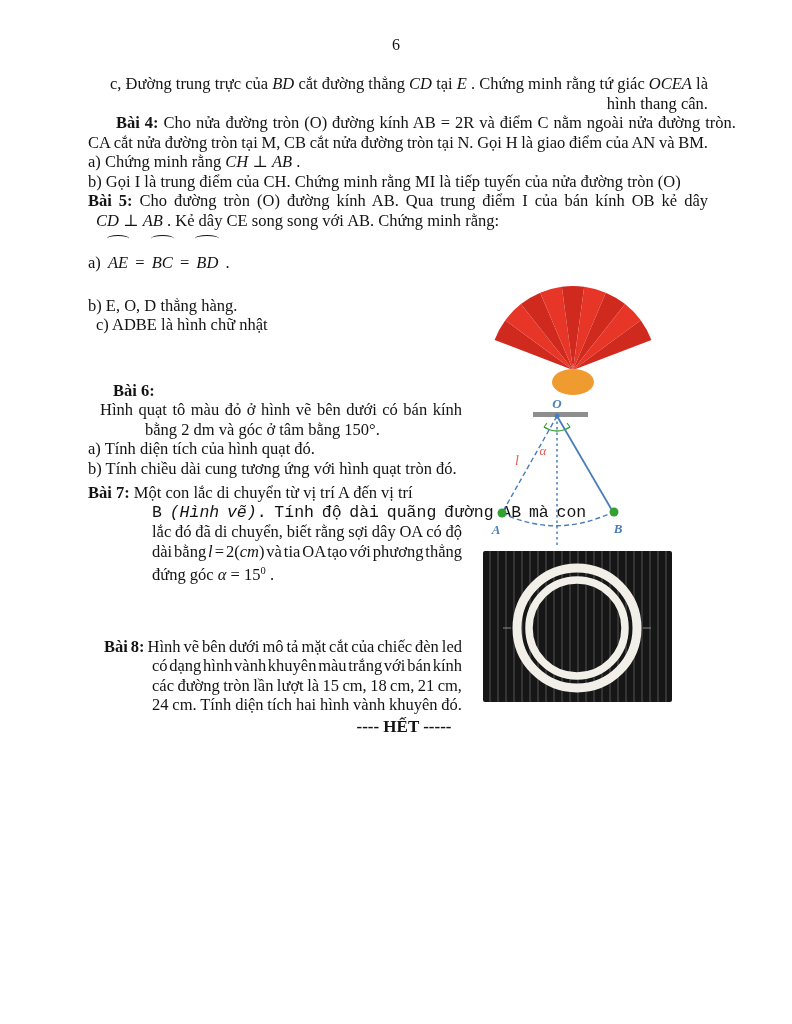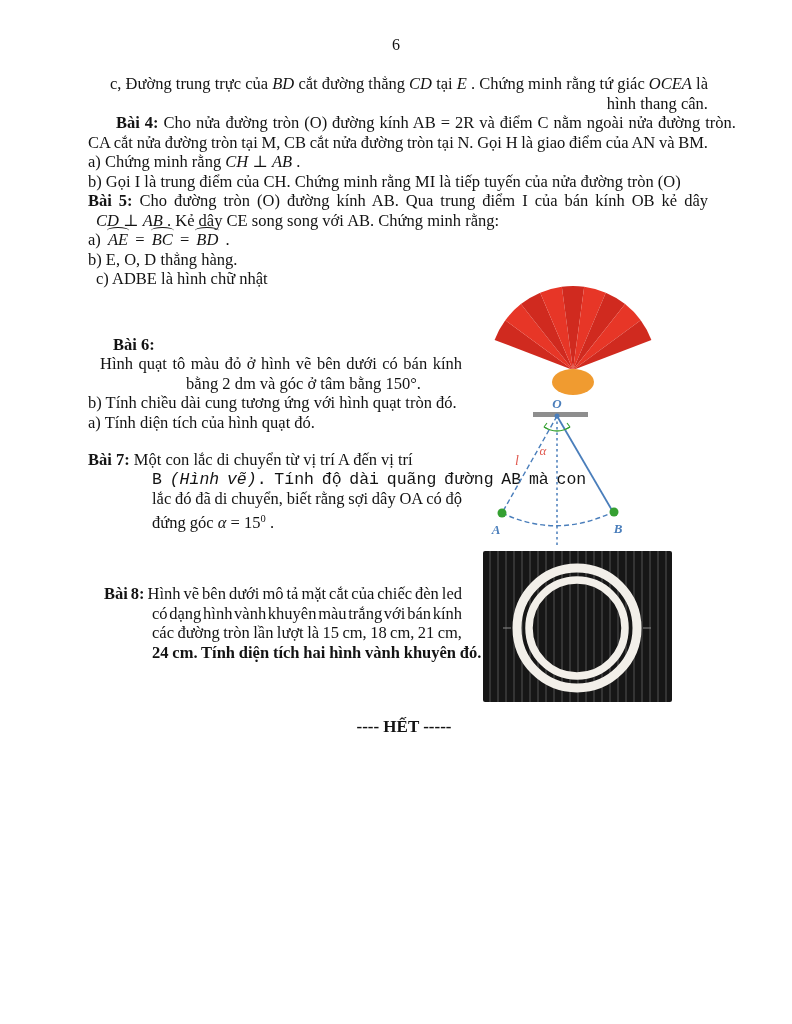--- a/index.html
+++ b/index.html
@@ -7,24 +7,24 @@
         font-family:"Liberation Serif","DejaVu Serif",serif;color:#131313;}
   .page-number{position:absolute;top:36px;left:0;width:100%;text-align:center;font-size:16px;}
   .doc{position:absolute;left:88px;top:74px;width:620px;font-size:16.5px;line-height:19.5px;}
   .block{width:620px;}
   .line{width:100%;box-sizing:border-box;white-space:nowrap;}
   .line.col{width:374px;}
   .bold{font-weight:bold;}
   .ital{font-style:italic;}
   .math{font-style:italic;}
   .sup{font-size:10.5px;vertical-align:6px;}
-  .arc{font-style:italic;position:relative;display:inline-block;padding:0 1px;margin:0 2px;}
+  .arc{font-style:italic;position:relative;display:inline-block;padding:15px 1px;margin:8px 2px;}
   .arc::before{content:"";position:absolute;left:0;right:0;top:-3px;height:6px;
                border-top:1.5px solid #131313;border-radius:50% 50% 0 0;}
-  [data-name="block-bai7"]{margin-top:18px;}
+  [data-name="block-bai7"]{margin-top:5px;}
   [data-name="block-bai8"]{margin-top:52px;}
   .footer{position:absolute;top:717px;left:8px;width:100%;text-align:center;
           font-weight:bold;font-size:17px;}
   .fig{position:absolute;}
   .fig svg{display:block;}
   .fig-fan{left:488px;top:280px;width:170px;height:116px;}
   .fig-pendulum{left:482px;top:397px;width:196px;height:152px;}
   .fig-led{left:483px;top:551px;width:189px;height:151px;border-radius:2px;overflow:hidden;
            background:repeating-linear-gradient(90deg,#161616 0px,#161616 6px,#343434 6px,#343434 8px);}
 </style>
@@ -49,35 +49,36 @@
       <div class="block" data-name="block-bai5">
         <div class="line just" data-name="text-line" style="word-spacing: 2.87066px;"><span class="bold" data-name="text-segment">Bài 5:</span><span data-name="text-segment"> Cho đường tròn (O) đường kính AB. Qua trung điểm I của bán kính OB kẻ dây</span></div>
         <div class="line" data-name="text-line" style="padding-left: 8px;"><span class="math" data-name="text-segment">CD</span><span data-name="text-segment"> ⊥ </span><span class="math" data-name="text-segment">AB</span><span data-name="text-segment"> . Kẻ dây CE song song với AB. Chứng minh rằng:</span></div>
         <div class="line" data-name="text-line"><span data-name="text-segment">a) </span><span class="arc" data-name="text-segment">AE</span><span data-name="text-segment"> = </span><span class="arc" data-name="text-segment">BC</span><span data-name="text-segment"> = </span><span class="arc" data-name="text-segment">BD</span><span data-name="text-segment"> .</span></div>
         <div class="line" data-name="text-line"><span data-name="text-segment">b) E, O, D thẳng hàng.</span></div>
         <div class="line" data-name="text-line" style="padding-left: 8px;"><span data-name="text-segment">c) ADBE là hình chữ nhật</span></div>
       </div>
       <div class="block" data-name="block-bai6">
         <div class="line" data-name="text-line" style="padding-left: 25px; margin-top: 46px;"><span class="bold" data-name="text-segment">Bài 6:</span></div>
         <div class="line just col" data-name="text-line" style="padding-left: 12px; word-spacing: 1.38802px;"><span data-name="text-segment">Hình quạt tô màu đỏ ở hình vẽ bên dưới có bán kính</span></div>
-        <div class="line col" data-name="text-line" style="padding-left: 57px; text-align: center;"><span data-name="text-segment">bằng 2 dm và góc ở tâm bằng 150°.</span></div>
+        <div class="line col" data-name="text-line" style="padding-left: 57px;"><span data-name="text-segment">bằng 2 dm và góc ở tâm bằng 150°.</span></div>
+        <div class="line col" data-name="text-line"><span data-name="text-segment">a) Tính diện tích của hình quạt đó.</span></div>
         <div class="line col" data-name="text-line"><span data-name="text-segment">b) Tính chiều dài cung tương ứng với hình quạt tròn đó.</span></div>
-        <div class="line col" data-name="text-line"><span data-name="text-segment">a) Tính diện tích của hình quạt đó.</span></div>
       </div>
       <div class="block" data-name="block-bai7">
         <div class="line col" data-name="text-line"><span class="bold" data-name="text-segment">Bài 7:</span><span data-name="text-segment"> Một con lắc di chuyển từ vị trí A đến vị trí</span></div>
         <div class="line just col" data-name="text-line" style="padding-left: 64px; word-spacing: -2.12969px; font-family: Liberation Mono, monospace;"><span data-name="text-segment">B </span><span class="ital" data-name="text-segment">(Hình vẽ)</span><span data-name="text-segment">. Tính độ dài quãng đường AB mà con</span></div>
         <div class="line just col" data-name="text-line" style="padding-left: 64px; word-spacing: -0.355114px;"><span data-name="text-segment">lắc đó đã di chuyển, biết rằng sợi dây OA có độ</span></div>
+        <div class="line col" data-name="text-line" style="padding-left: 64px; word-spacing: -2.18608px;"><span data-name="text-segment">dài bằng </span><span class="math" data-name="text-segment">l</span><span data-name="text-segment"> = 2(</span><span class="math" data-name="text-segment">cm</span><span data-name="text-segment">) và tia OA tạo với phương thẳng</span></div>
         <div class="line col" data-name="text-line" style="padding-left: 64px;"><span data-name="text-segment">đứng góc </span><span class="math" data-name="text-segment">α</span><span data-name="text-segment"> = 15</span><span class="sup" data-name="text-segment">0</span><span data-name="text-segment"> .</span></div>
       </div>
       <div class="block" data-name="block-bai8">
         <div class="line just col" data-name="text-line" style="padding-left: 16px; word-spacing: -1.13702px; margin-top: 15px;"><span class="bold" data-name="text-segment">Bài 8:</span><span data-name="text-segment"> Hình vẽ bên dưới mô tả mặt cắt của chiếc đèn led</span></div>
         <div class="line just col" data-name="text-line" style="padding-left: 64px; word-spacing: -2.42014px;"><span data-name="text-segment">có dạng hình vành khuyên màu trắng với bán kính</span></div>
         <div class="line just col" data-name="text-line" style="padding-left: 64px; word-spacing: -0.690341px;"><span data-name="text-segment">các đường tròn lần lượt là 15 cm, 18 cm, 21 cm,</span></div>
-        <div class="line col" data-name="text-line" style="padding-left: 64px; word-spacing: -0.298611px; font-weight: bold;"><span data-name="text-segment">24 cm. Tính diện tích hai hình vành khuyên đó.</span></div>
+        <div class="line col" data-name="text-line" style="padding-left: 64px; word-spacing: -0.298611px;"><span data-name="text-segment">24 cm. Tính diện tích hai hình vành khuyên đó.</span></div>
       </div>
     </div>
 
   <div class="fig fig-fan" data-name="fan-figure">
     <svg width="170" height="116" viewBox="0 0 170 116" data-name="fan-illustration">
       <g data-name="fan-wedges">
         <path d="M85,90 L6.6,59.9 A84,84 0 0 1 17.3,40.2 Z" data-name="fan-wedge" fill="#d02a1f"></path>
         <path d="M85,90 L17.3,40.2 A84,84 0 0 1 32.9,24.1 Z" data-name="fan-wedge" fill="#e73627"></path>
         <path d="M85,90 L32.9,24.1 A84,84 0 0 1 52.2,12.7 Z" data-name="fan-wedge" fill="#d02a1f"></path>
         <path d="M85,90 L52.2,12.7 A84,84 0 0 1 73.8,6.7 Z" data-name="fan-wedge" fill="#e73627"></path>

